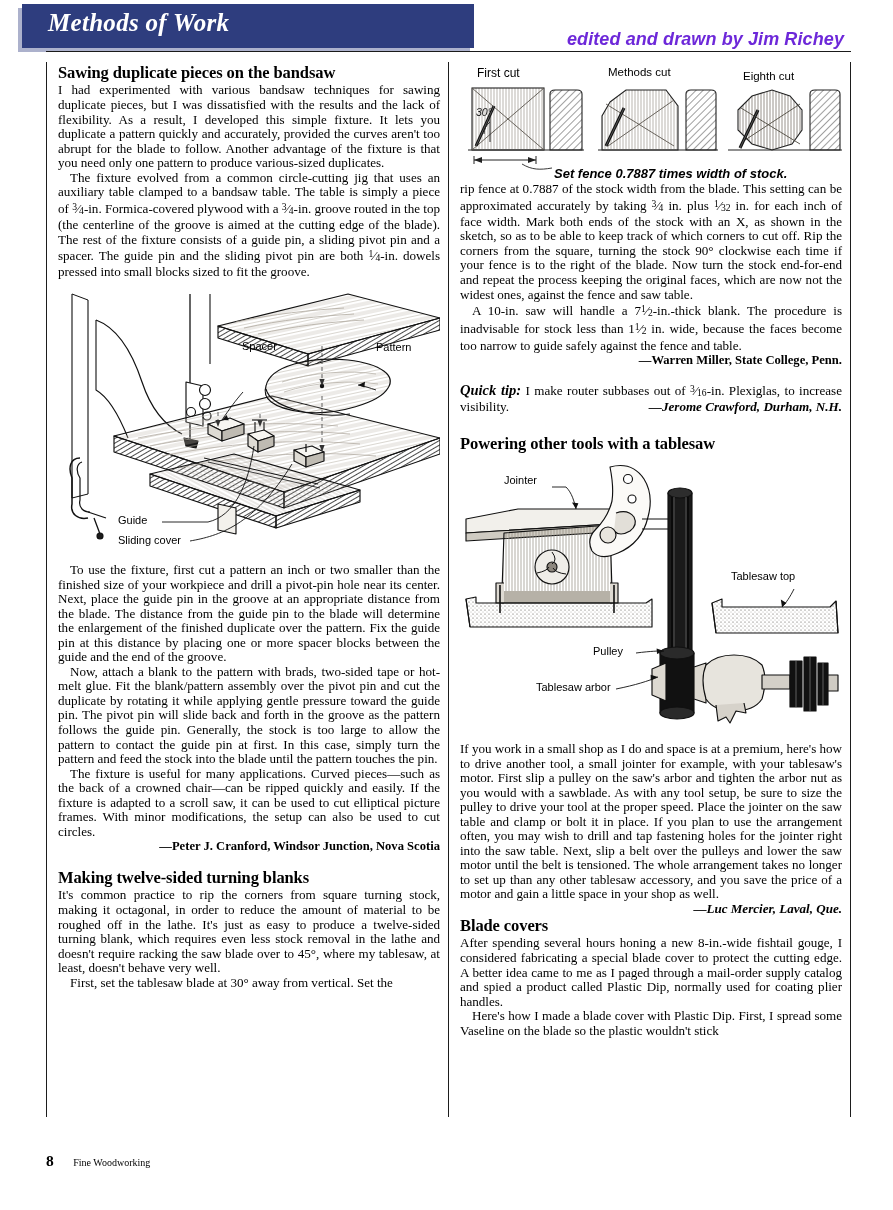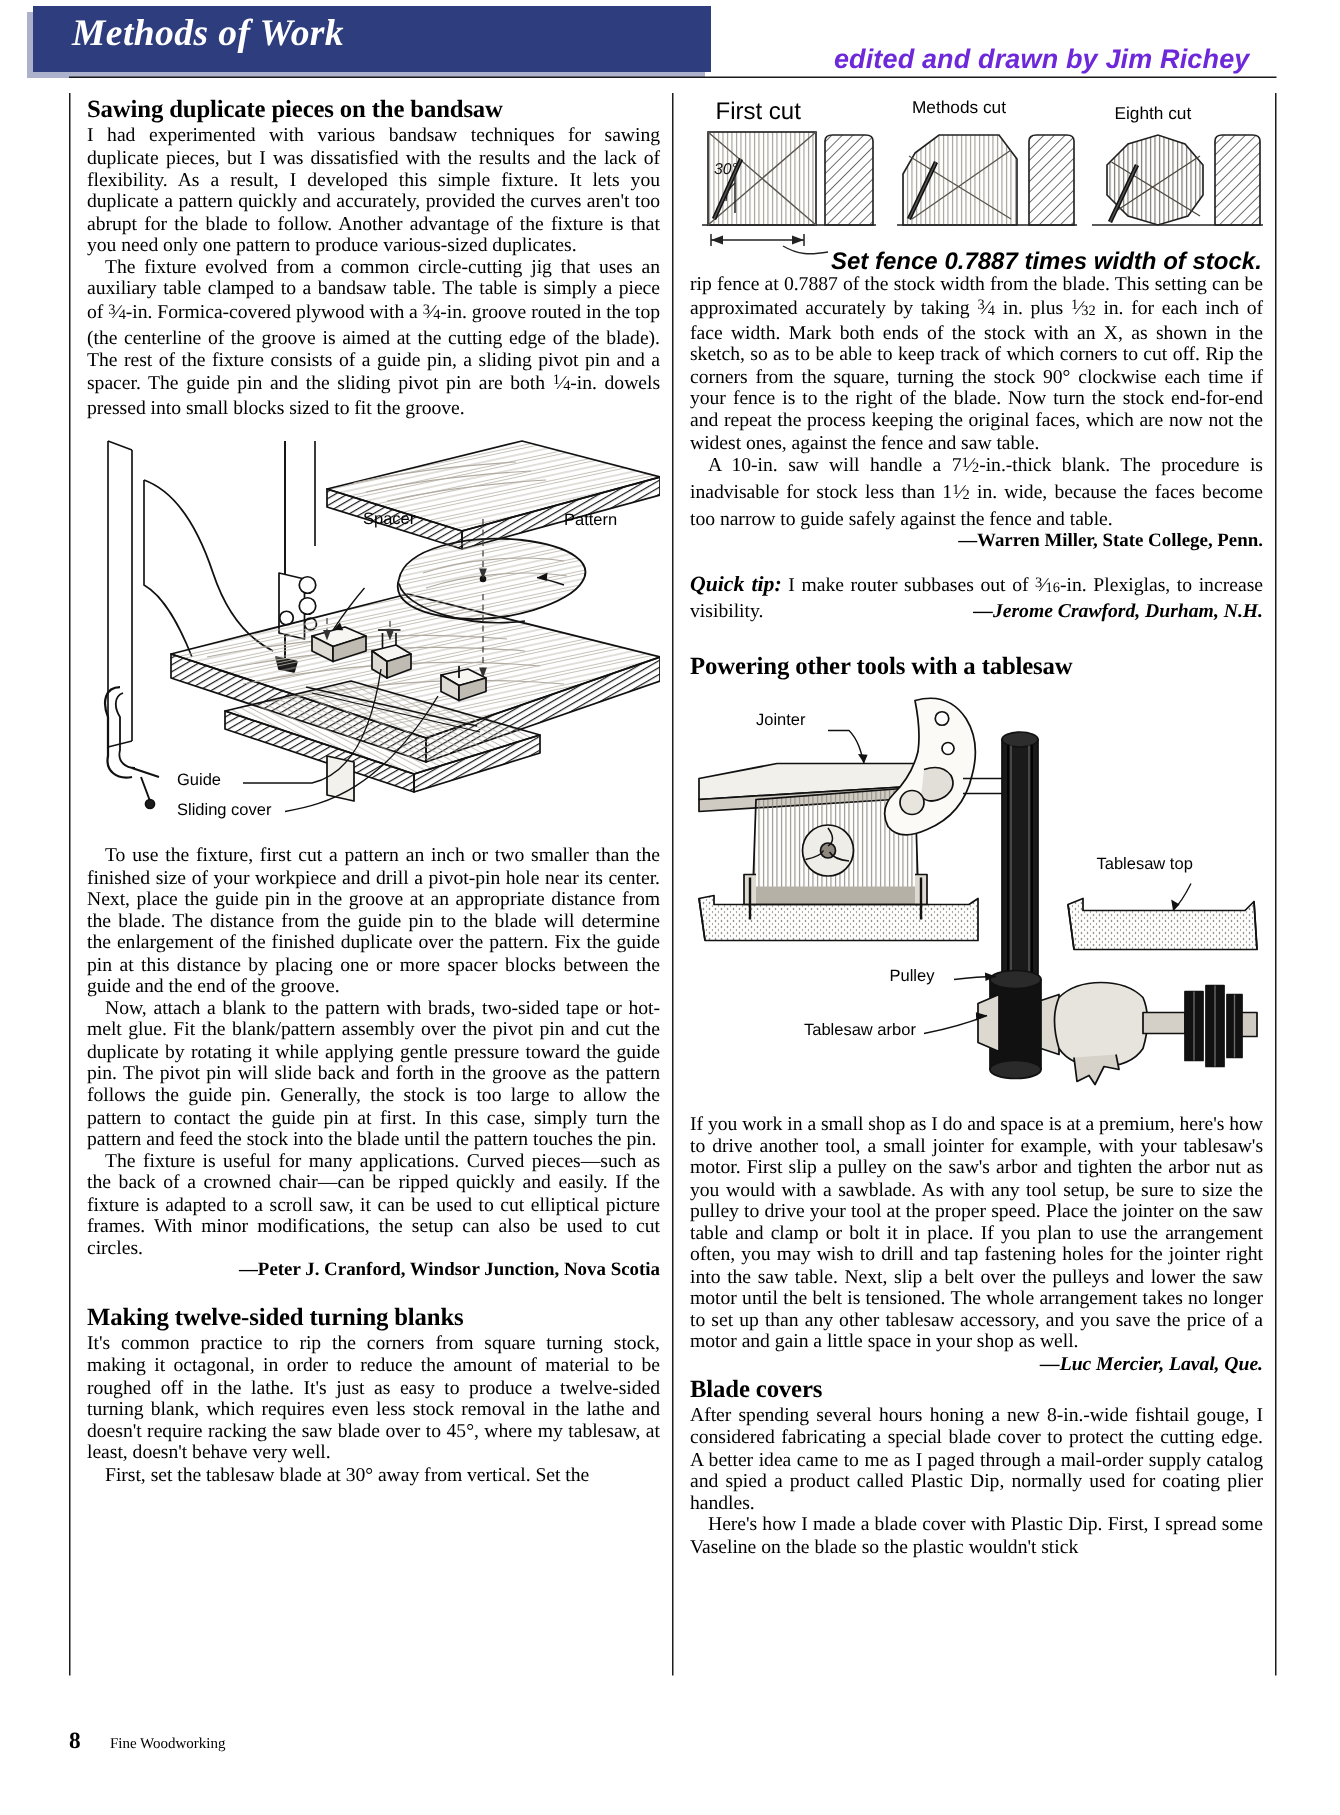--- a/index.html
+++ b/index.html
@@ -15,20 +15,21 @@
     color: #000;
     overflow: hidden;
   }
 
   
   #masthead {
     position: absolute;
     left: 0; top: 0;
     width: 876px;
     height: 58px;
+    padding-left: 11px;
   }
   #masthead-bar {
     position: absolute;
     left: 22px; top: 4px;
     width: 452px;
     height: 44px;
     background: #2e3d7e;
   }
   #masthead-bar-shadow {
     position: absolute;
@@ -391,24 +392,24 @@
       <g stroke="#222" fill="none" stroke-width="1.1">
         <path d="M278 46 L292 32 L312 26 L330 32 L342 46 L342 66 L332 80 L312 86
                  L292 80 L278 66 Z" fill="url(#vgrain2)"></path>
         <path d="M281 44 L340 80 M340 40 L282 78" stroke="#4e4940" stroke-width=".9"></path>
         <path d="M350 30 q0 -4 5 -4 h20 q5 0 5 4 v56 h-30 Z" fill="url(#hatch45)"></path>
         <path d="M280 84 L298 46" stroke="#111" stroke-width="3"></path>
         <path d="M280 84 L298 46" stroke="#555" stroke-width="1"></path>
       </g>
     </svg>
 
-    <span class="figcap" style="left:17px; top:2px; font-size:16px;">First cut</span>
+    <span class="figcap" style="left:17px; top:2px; font-size:12px;">First cut</span>
     <span class="figcap" style="left:148px; top:2px; font-size:11.5px;">Methods cut</span>
     <span class="figcap" style="left:283px; top:6px; font-size:11.5px;">Eighth cut</span>
-    <span class="figcap" style="left:94px; top:102px; font-style:italic; font-weight:bold; font-size:16px;">Set fence 0.7887 times width of stock.</span>
+    <span class="figcap" style="left:94px; top:102px; font-style:italic; font-weight:bold; font-size:13px;">Set fence 0.7887 times width of stock.</span>
   </div>
 
   <p class="body">rip
     fence at 0.7887 of the stock width from the blade. This setting can be approximated accurately by
     taking <span class="frac">3</span>⁄<span class="frac-d">4</span> in. plus
     <span class="frac">1</span>⁄<span class="frac-d">32</span> in. for each inch of face width.
     Mark both ends of the stock with an X, as shown in the sketch, so as to be able to keep track of
     which corners to cut off. Rip the corners from the square, turning the stock 90° clockwise each
     time if your fence is to the right of the blade. Now turn the stock end-for-end and repeat the
     process keeping the original faces, which are now not the widest ones, against the fence and saw

